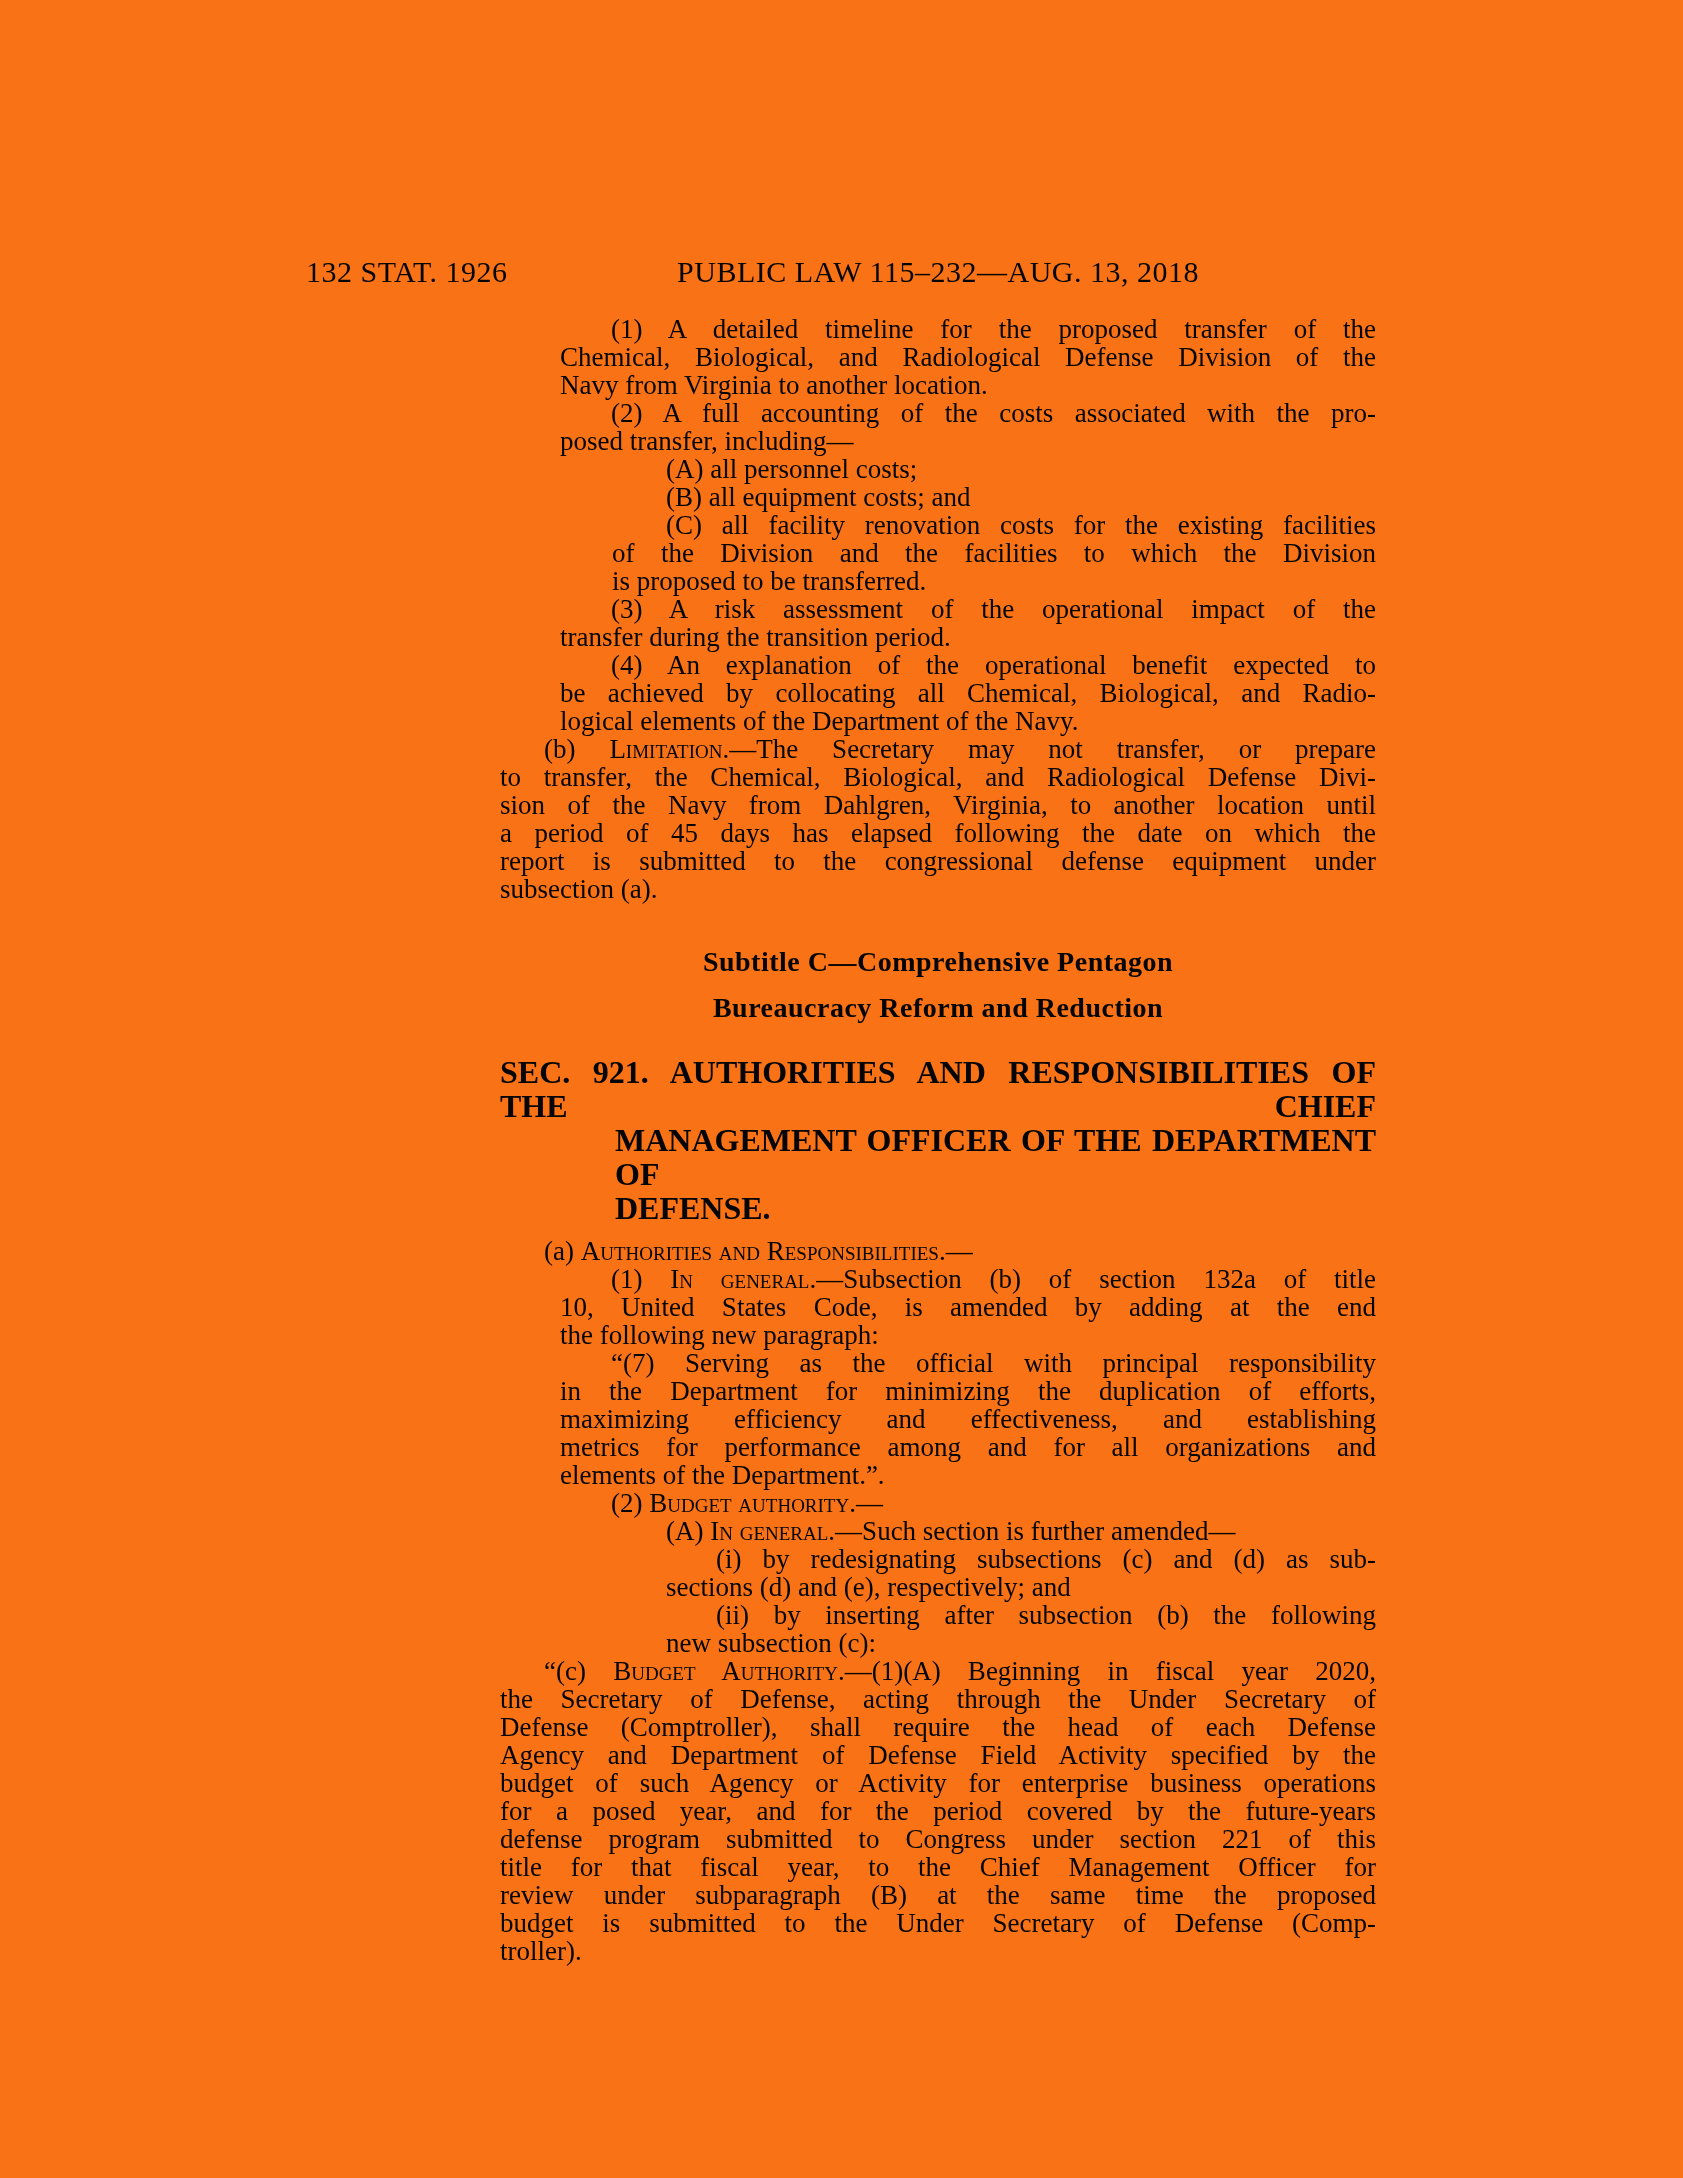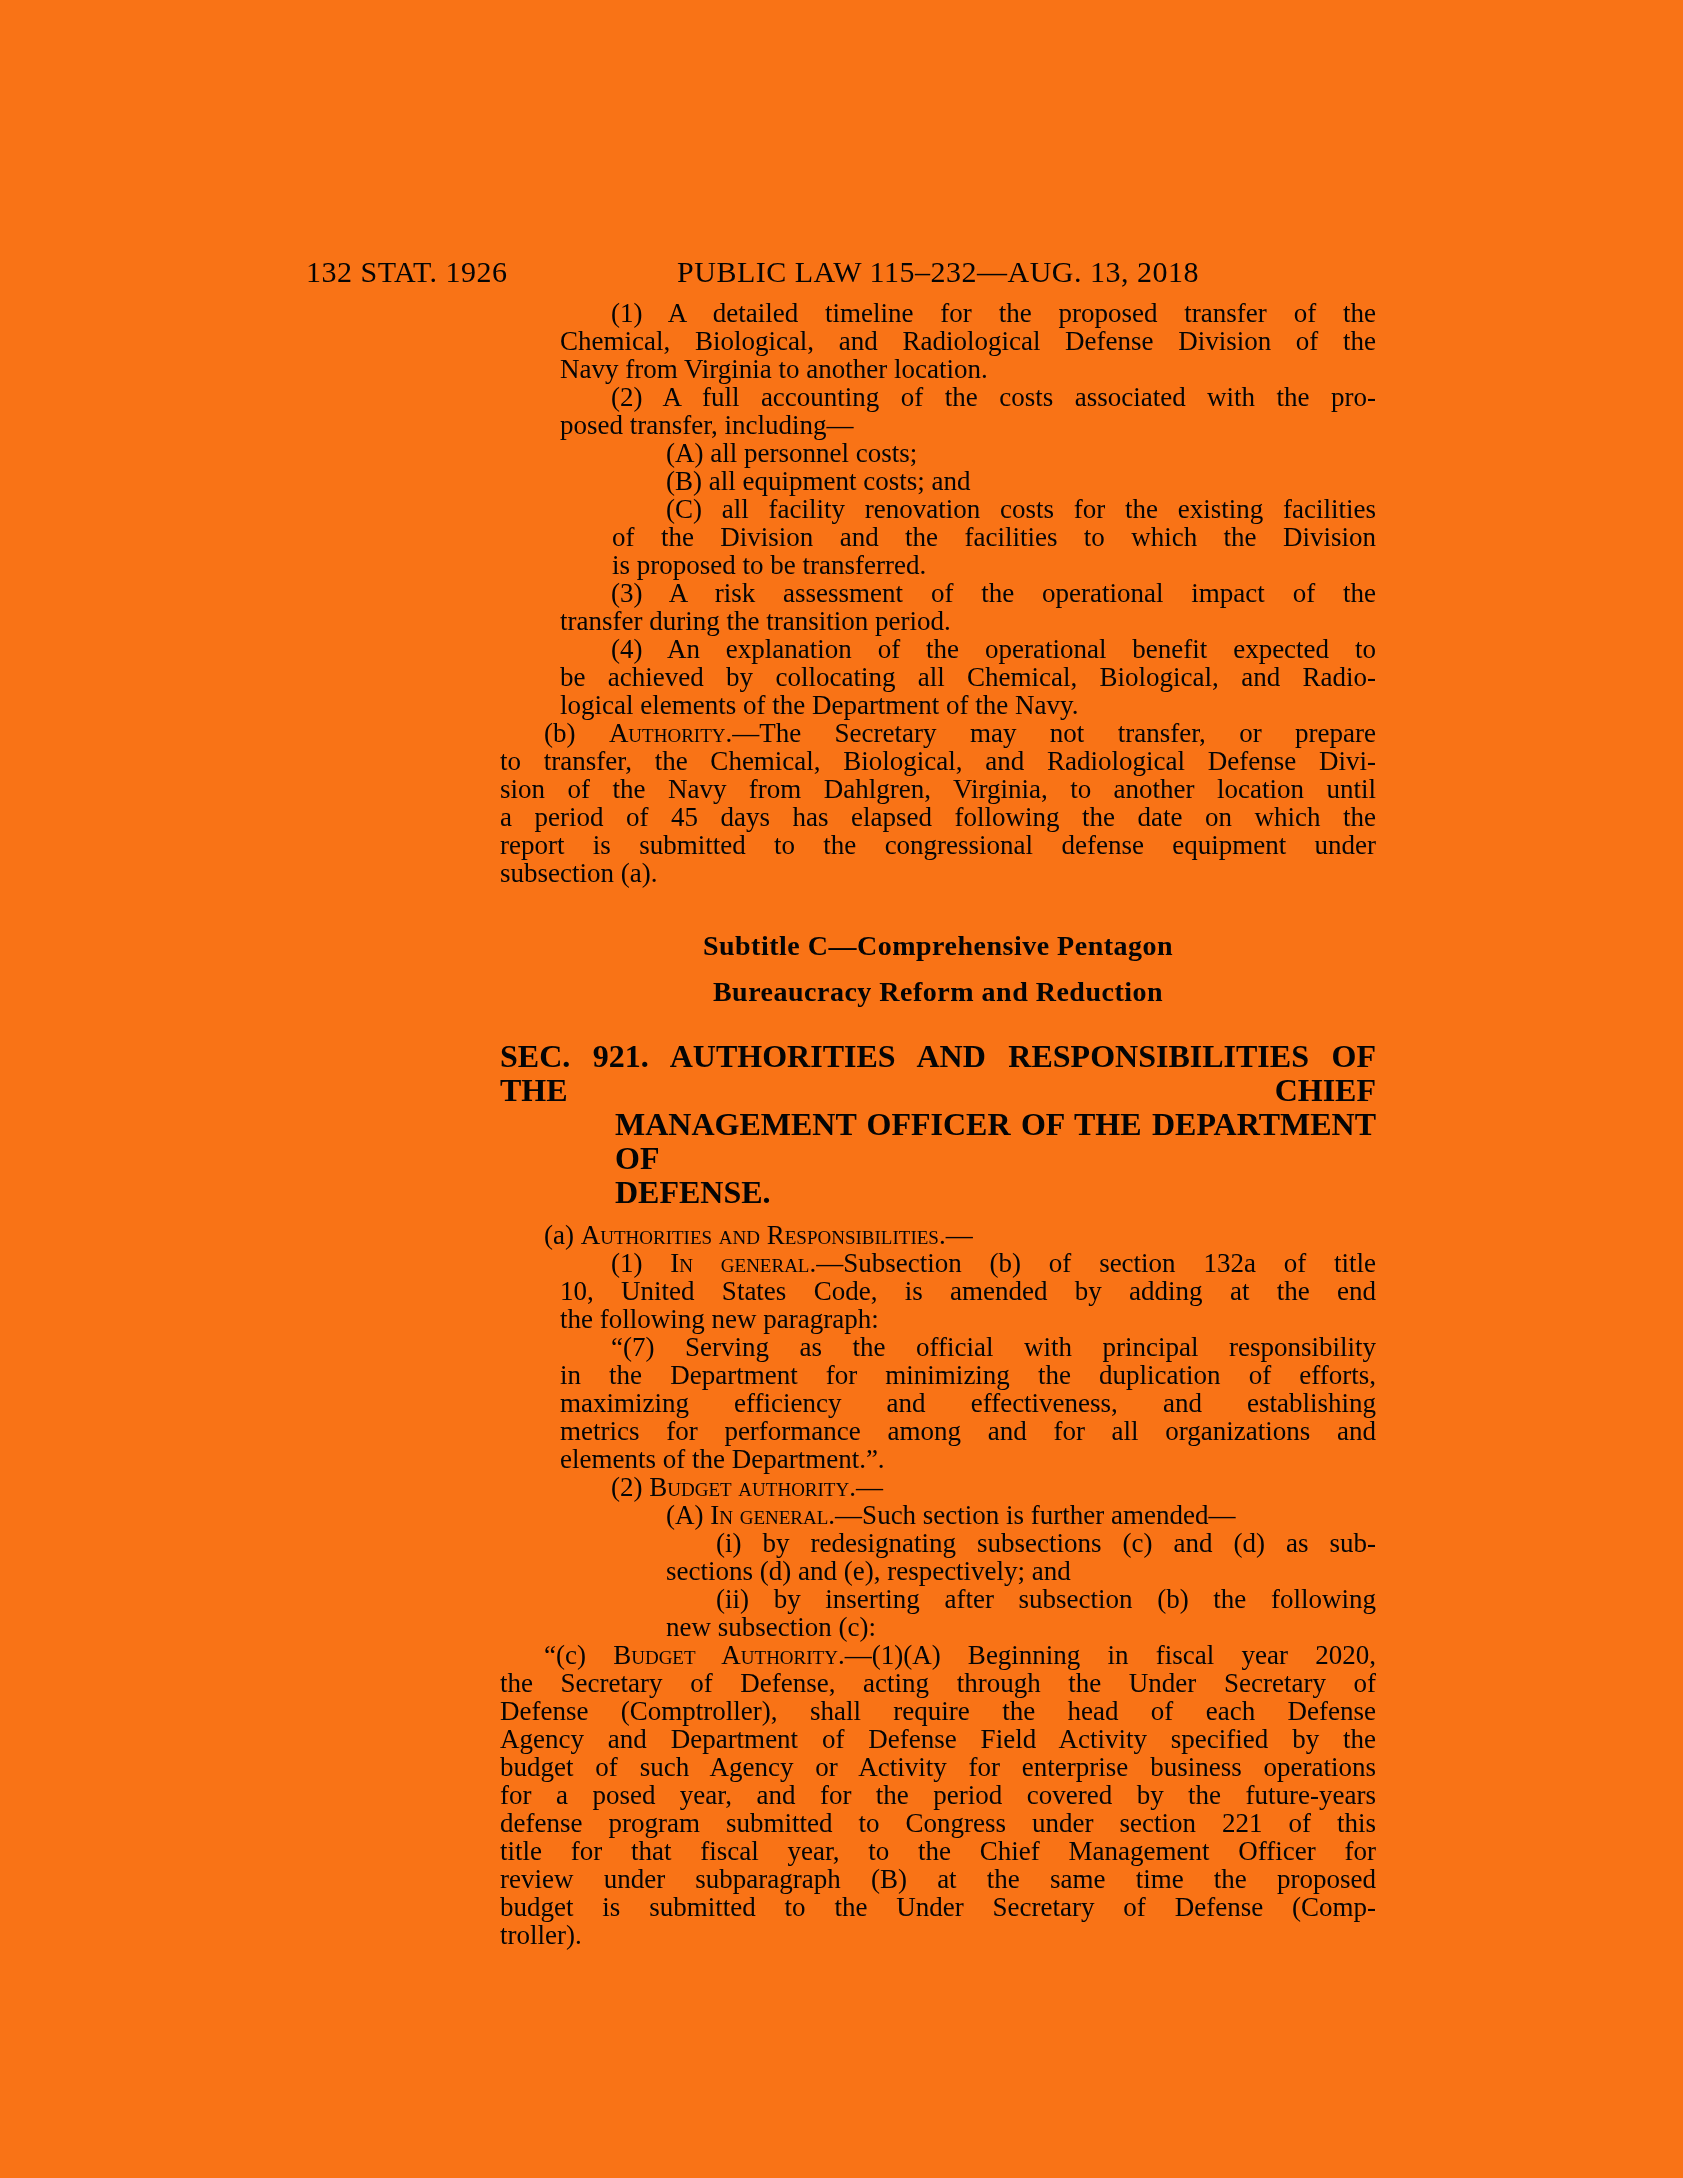--- a/index.html
+++ b/index.html
@@ -8,21 +8,21 @@
     width:1683px;height:2178px;
     background:#f97316;
     font-family:"Liberation Serif", serif;
     color:#050505;
     overflow:hidden;
   }
   .runhead{position:absolute;top:255px;left:0;width:1683px;height:40px;font-size:30px;line-height:34px;}
   .stat-num{position:absolute;left:306px;top:0;white-space:nowrap;letter-spacing:0.5px;}
   .law-title{position:absolute;left:500px;top:0;width:876px;text-align:center;white-space:nowrap;letter-spacing:0.5px;}
   .col{
-    position:absolute;left:500px;top:299px;width:876px;
+    position:absolute;left:500px;top:315px;width:876px;
     font-size:27px;line-height:28px;
   }
   .ln{min-height:28px;}
   .ln.j{text-align:justify;text-align-last:justify;}
   .sc{font-variant:small-caps;}
   
   .L0{padding-left:0;}
   .L0f{padding-left:44px;}
   .L1{padding-left:60px;}
   .L1f{padding-left:111px;}
@@ -67,21 +67,21 @@
         <div class="ln L2f"><span>(A) all personnel costs;</span></div>
         <div class="ln L2f"><span>(B) all equipment costs; and</span></div>
         <div class="ln L2f j"><span>(C) all facility renovation costs for the existing facilities</span></div>
         <div class="ln L2 j"><span>of the Division and the facilities to which the Division</span></div>
         <div class="ln L2"><span>is proposed to be transferred.</span></div>
         <div class="ln L1f j"><span>(3) A risk assessment of the operational impact of the</span></div>
         <div class="ln L1"><span>transfer during the transition period.</span></div>
         <div class="ln L1f j"><span>(4) An explanation of the operational benefit expected to</span></div>
         <div class="ln L1 j"><span>be achieved by collocating all Chemical, Biological, and Radio-</span></div>
         <div class="ln L1"><span>logical elements of the Department of the Navy.</span></div>
-        <div class="ln L0f j"><span>(b) </span><span class="sc">Authority</span><span>.—The Secretary may not transfer, or prepare</span></div>
+        <div class="ln L0f j"><span>(b) </span><span class="sc">Limitation</span><span>.—The Secretary may not transfer, or prepare</span></div>
         <div class="ln L0 j"><span>to transfer, the Chemical, Biological, and Radiological Defense Divi-</span></div>
         <div class="ln L0 j"><span>sion of the Navy from Dahlgren, Virginia, to another location until</span></div>
         <div class="ln L0 j"><span>a period of 45 days has elapsed following the date on which the</span></div>
         <div class="ln L0 j"><span>report is submitted to the congressional defense equipment under</span></div>
         <div class="ln L0"><span>subsection (a).</span></div>
       </div>
 
     <div class="subtitle">
       <div>Subtitle C—Comprehensive Pentagon</div>
       <div>Bureaucracy Reform and Reduction</div>

